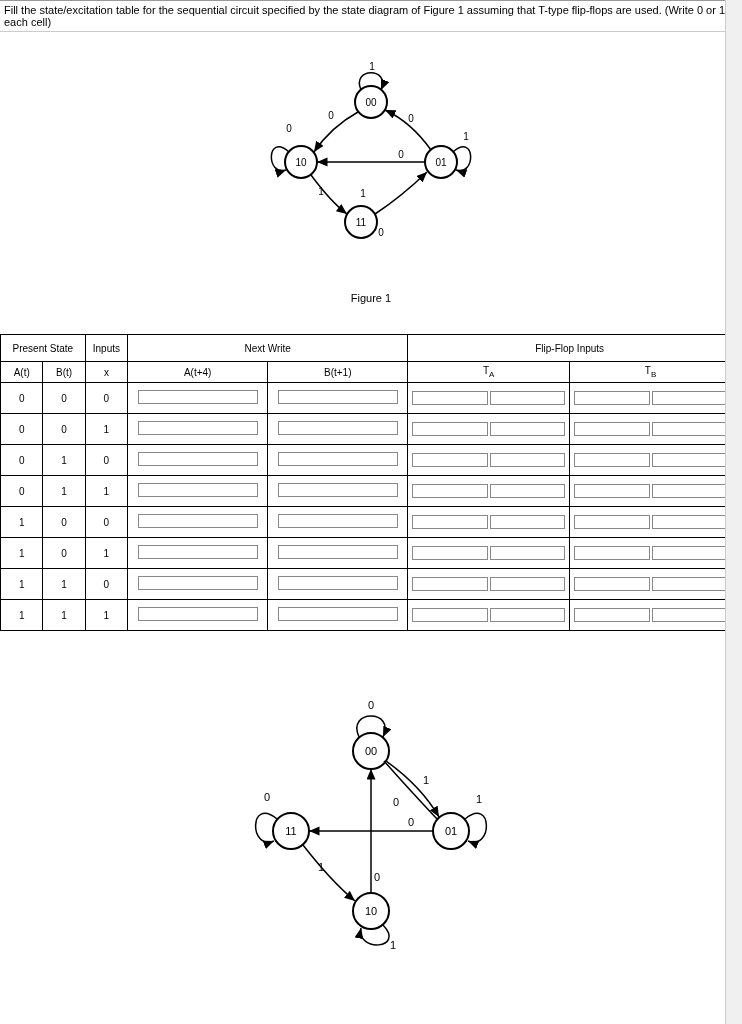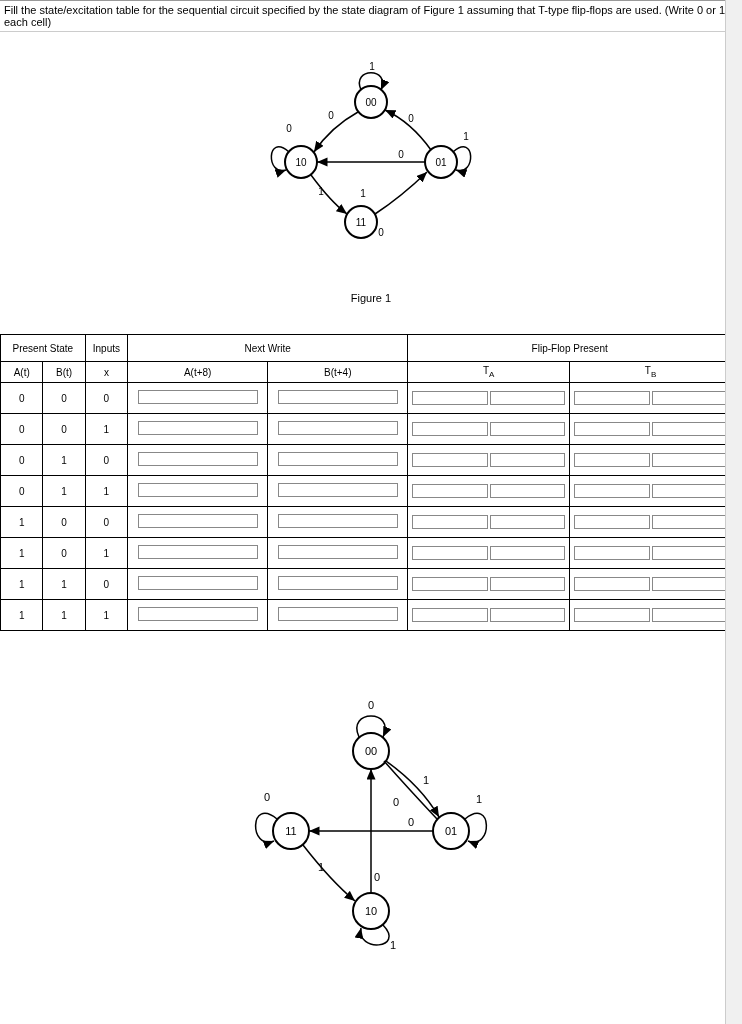--- a/index.html
+++ b/index.html
@@ -128,28 +128,28 @@
 </svg>
 <div class="figure-caption">Figure 1</div>
 </div>
 
 <table class="state">
   <tbody>
       <tr class="hdr1">
     <th colspan="2">Present State</th>
     <th>Inputs</th>
     <th colspan="2">Next Write</th>
-    <th colspan="2">Flip-Flop Present</th>
+    <th colspan="2">Flip-Flop Inputs</th>
   </tr>
   <tr class="hdr2">
     <th style="width:30px">A(t)</th>
     <th style="width:30px">B(t)</th>
     <th style="width:30px">x</th>
-    <th style="width:120px">A(t+8)</th>
-    <th style="width:120px">B(t+4)</th>
+    <th style="width:120px">A(t+4)</th>
+    <th style="width:120px">B(t+1)</th>
     <th style="width:140px"><span>T</span><span class="sub">A</span></th>
     <th style="width:140px"><span>T</span><span class="sub">B</span></th>
   </tr>
   </tbody>
     <tbody id="data-rows">
       <tr class="datarow">
         <td>0</td>
         <td>0</td>
         <td>0</td>
         <td><span class="input-cell"></span></td>

